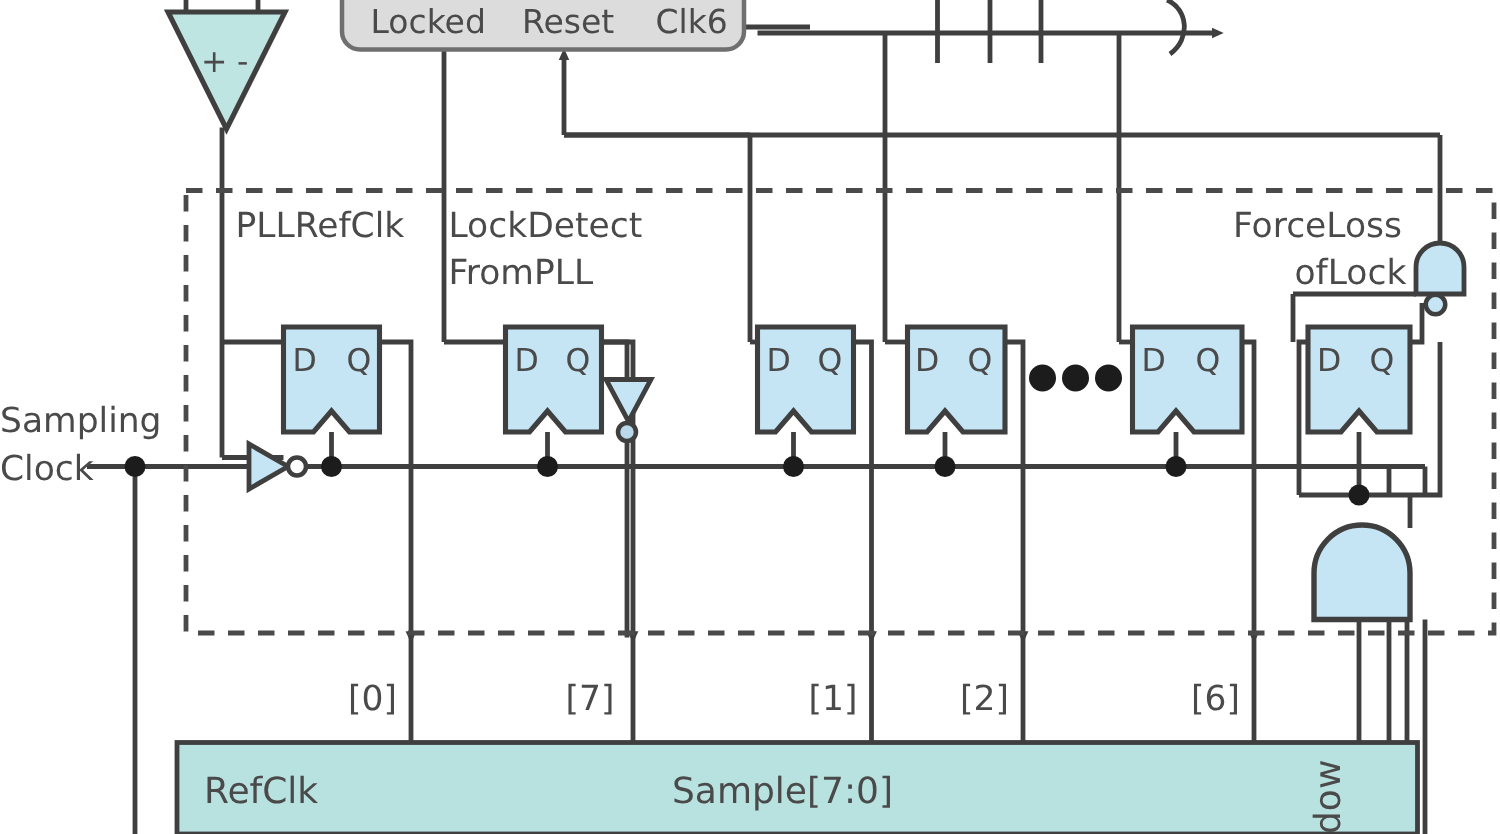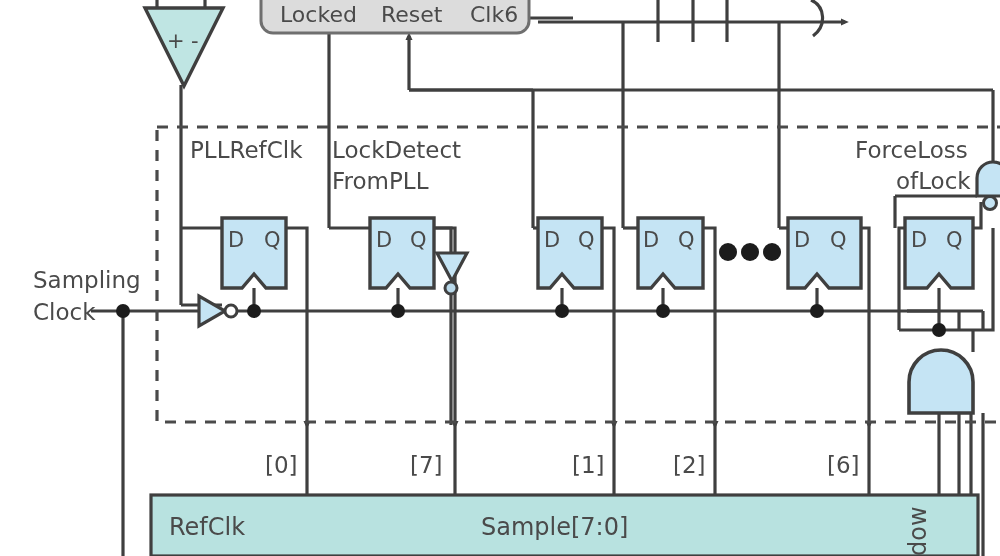--- a/index.html
+++ b/index.html
@@ -1,18 +1,18 @@
 <!DOCTYPE html>
 <html><head>
 <meta charset="utf-8">
 <style>
   html,body{margin:0;padding:0;background:#ffffff;}
   body{width:1000px;height:556px;overflow:hidden;
        font-family:"DejaVu Sans","Liberation Sans",sans-serif;}
-  #stage{position:relative;width:916px;height:556px;margin-left:33px;}
+  #stage{position:relative;width:916px;height:556px;}
   svg{display:block;}
   .lbl{font-family:"DejaVu Sans","Liberation Sans",sans-serif;fill:#4a4a4a;}
 </style>
 </head>
 <body>
 
 <div id="stage">
 <svg width="1000" height="556" viewBox="0 0 1000 556">
 
   <defs>

